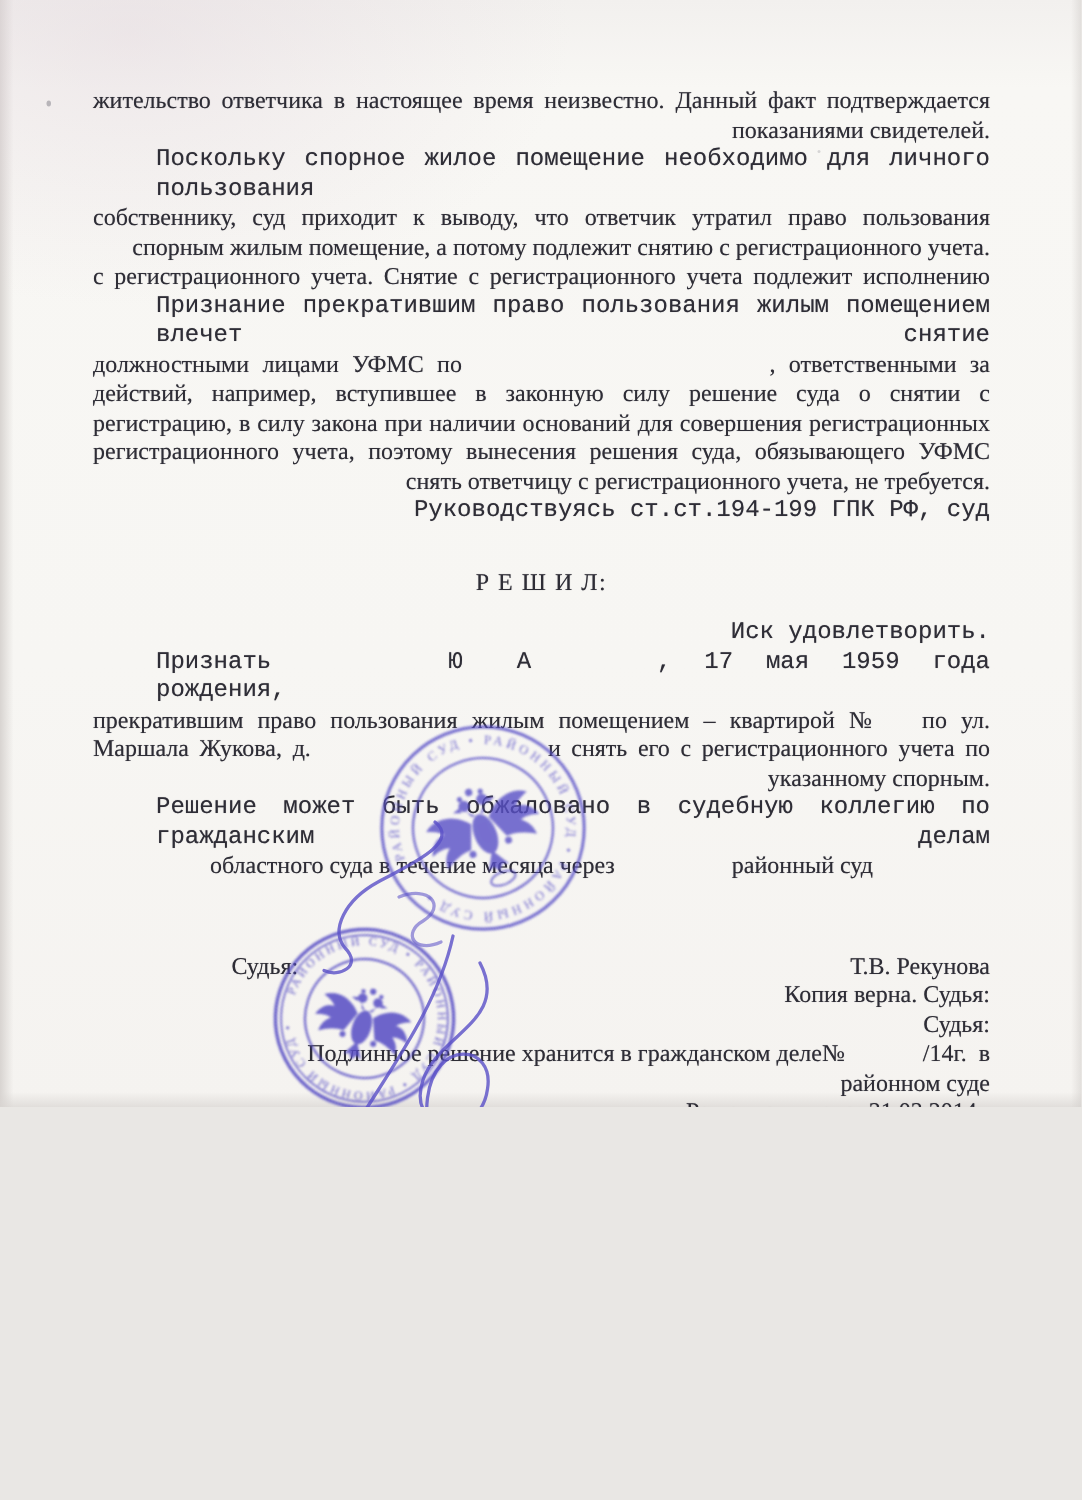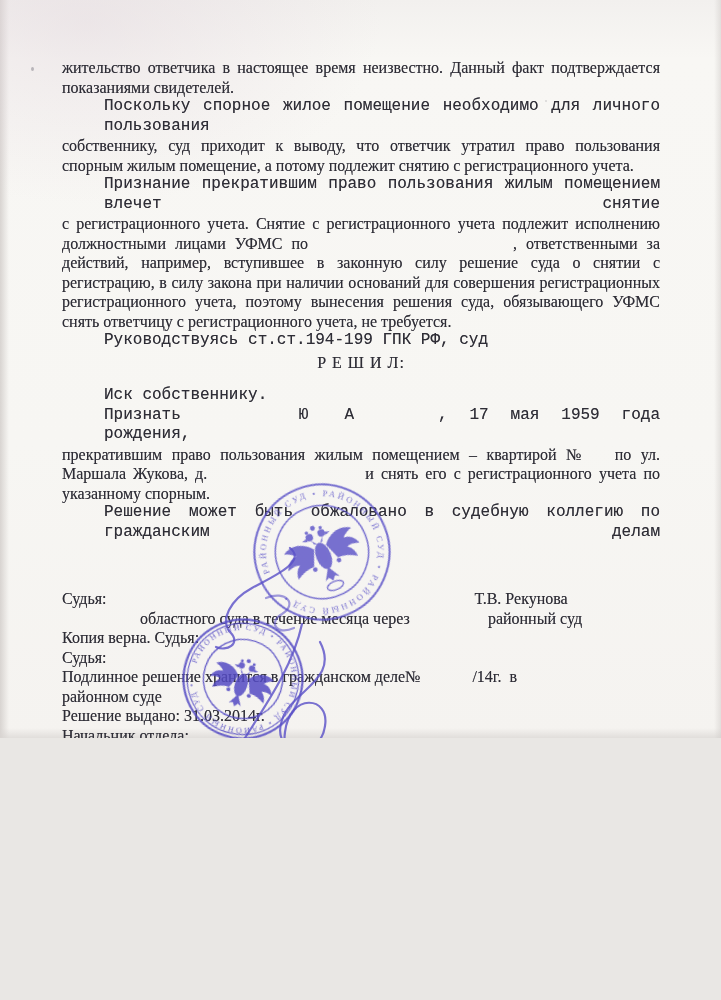--- a/index.html
+++ b/index.html
@@ -20,25 +20,25 @@
   .speck{position:absolute;background:#8a8890;border-radius:50%;opacity:.55;filter:blur(.4px);}
 
   
   .text-col{
     position:absolute;left:62px;top:58px;width:598px;
     color:#2e2d36;font-size:16px;
     text-shadow:0 0 .5px rgba(46,45,54,.55);
   }
   .line{line-height:19.5px;min-height:19.5px;white-space:normal;}
   .a-j{text-align:justify;text-align-last:justify;}
-  .a-l{text-align:left;}
+  .a-l{text-align:right;}
   .a-c{text-align:center;text-align-last:center;}
   .ind{padding-left:42px;font-family:Liberation Mono, monospace;}
   .gap{display:inline-block;height:1px;}
-  .heading{margin:2px 0 14px 0;letter-spacing:1px;}
+  .heading{margin:28px 0 14px 0;letter-spacing:1px;}
   .mt47{margin-top:47px;}
   .mt29{}
 
   
   .stamp{position:absolute;pointer-events:none;}
   .sig{position:absolute;pointer-events:none;}
 
   
   .watermark{
     position:absolute;left:358px;top:783px;width:340px;height:150px;
@@ -73,37 +73,37 @@
 
   <div class="speck" style="left:31px;top:67px;width:3px;height:4px;"></div>
   <div class="speck" style="left:545px;top:100px;width:2px;height:2px;opacity:.3;"></div>
 
   <div class="text-col">
       <div class="line a-j">жительство ответчика в настоящее время неизвестно. Данный факт подтверждается</div>
       <div class="line a-l">показаниями свидетелей.</div>
       <div class="line a-j ind">Поскольку спорное жилое помещение необходимо для личного пользования</div>
       <div class="line a-j">собственнику, суд приходит к выводу, что ответчик утратил право пользования</div>
       <div class="line a-l">спорным жилым помещение, а потому подлежит снятию с регистрационного учета.</div>
+      <div class="line a-j">с регистрационного учета. Снятие с регистрационного учета подлежит исполнению</div>
       <div class="line a-j ind">Признание прекратившим право пользования жилым помещением влечет снятие</div>
-      <div class="line a-j">с регистрационного учета. Снятие с регистрационного учета подлежит исполнению</div>
       <div class="line a-j">должностными лицами УФМС по<span class="gap" style="width: 205px;"></span>, ответственными за</div>
       <div class="line a-j">действий, например, вступившее в законную силу решение суда о снятии с</div>
       <div class="line a-j">регистрацию, в силу закона при наличии оснований для совершения регистрационных</div>
       <div class="line a-j">регистрационного учета, поэтому вынесения решения суда, обязывающего УФМС</div>
       <div class="line a-l">снять ответчицу с регистрационного учета, не требуется.</div>
       <div class="line a-l ind">Руководствуясь ст.ст.194-199 ГПК РФ, суд</div>
       <div class="line a-c heading">Р Е Ш И Л:</div>
-      <div class="line a-l ind">Иск собственнику.</div>
+      <div class="line a-l ind">Иск удовлетворить.</div>
       <div class="line a-j ind">Признать<span class="gap" style="width: 118px;"></span>Ю<span class="gap" style="width: 36px;"></span>А<span class="gap" style="width: 84px;"></span>, 17 мая 1959 года рождения,</div>
       <div class="line a-j">прекратившим право пользования жилым помещением – квартирой №<span class="gap" style="width: 28px;"></span>по ул.</div>
       <div class="line a-j">Маршала Жукова, д.<span class="gap" style="width: 158px;"></span>и снять его с регистрационного учета по</div>
       <div class="line a-l">указанному спорным.</div>
       <div class="line a-j ind">Решение может быть обжаловано в судебную коллегию по гражданским делам</div>
+      <div class="line a-c">областного суда в течение месяца через<span class="gap" style="width: 78px;"></span>районный суд</div>
       <div class="line a-l mt47">Судья:<span class="gap" style="width: 368px;"></span>Т.В. Рекунова</div>
-      <div class="line a-c">областного суда в течение месяца через<span class="gap" style="width: 78px;"></span>районный суд</div>
       <div class="line a-l mt29">Копия верна. Судья:</div>
       <div class="line a-l">Судья:</div>
       <div class="line a-l">Подлинное решение хранится в гражданском деле№<span class="gap" style="width: 52px;"></span>/14г.&nbsp; в</div>
       <div class="line a-l">районном суде</div>
       <div class="line a-l">Решение выдано: 31.03.2014г.</div>
       <div class="line a-l">Начальник отдела:</div>
     </div>
 
   <svg class="stamp" style="left:246px;top:476px;" width="152" height="152" viewBox="-80 -80 160 160">
     <defs>

